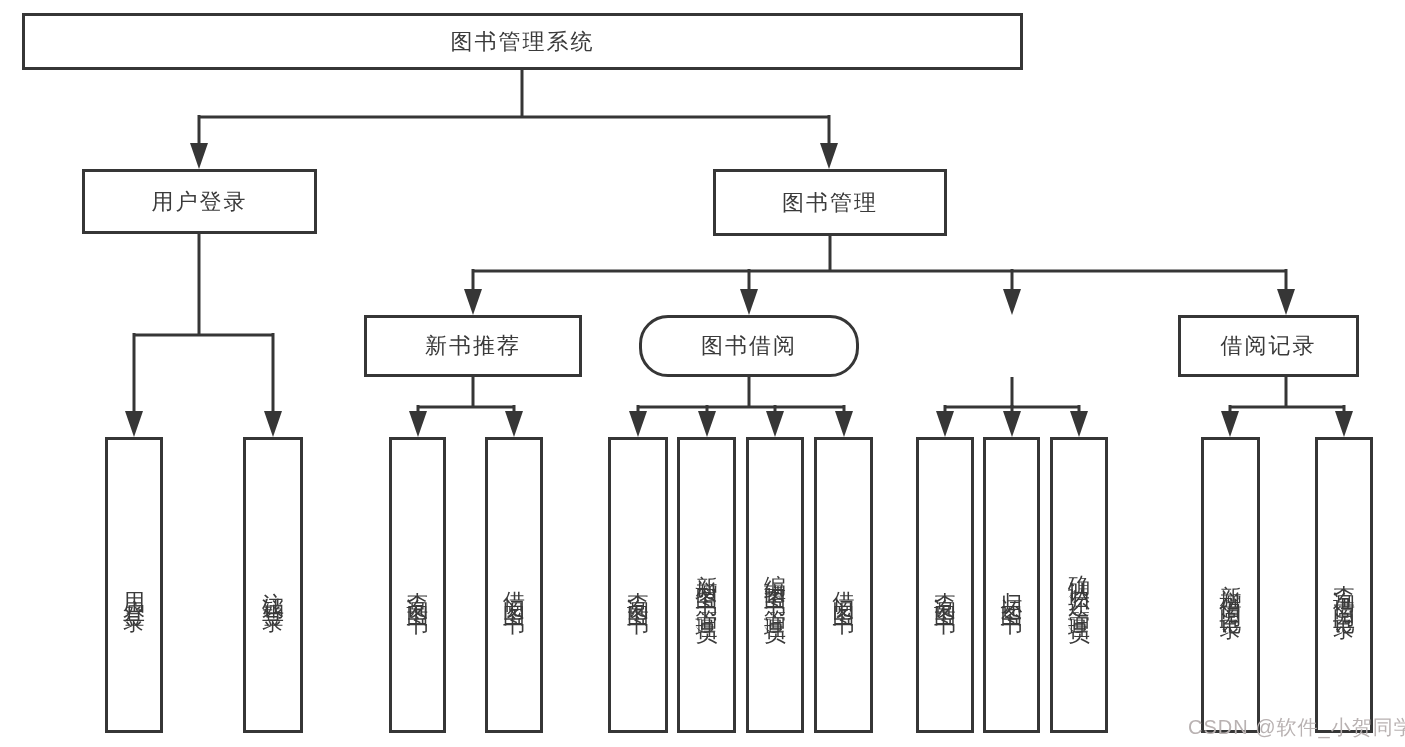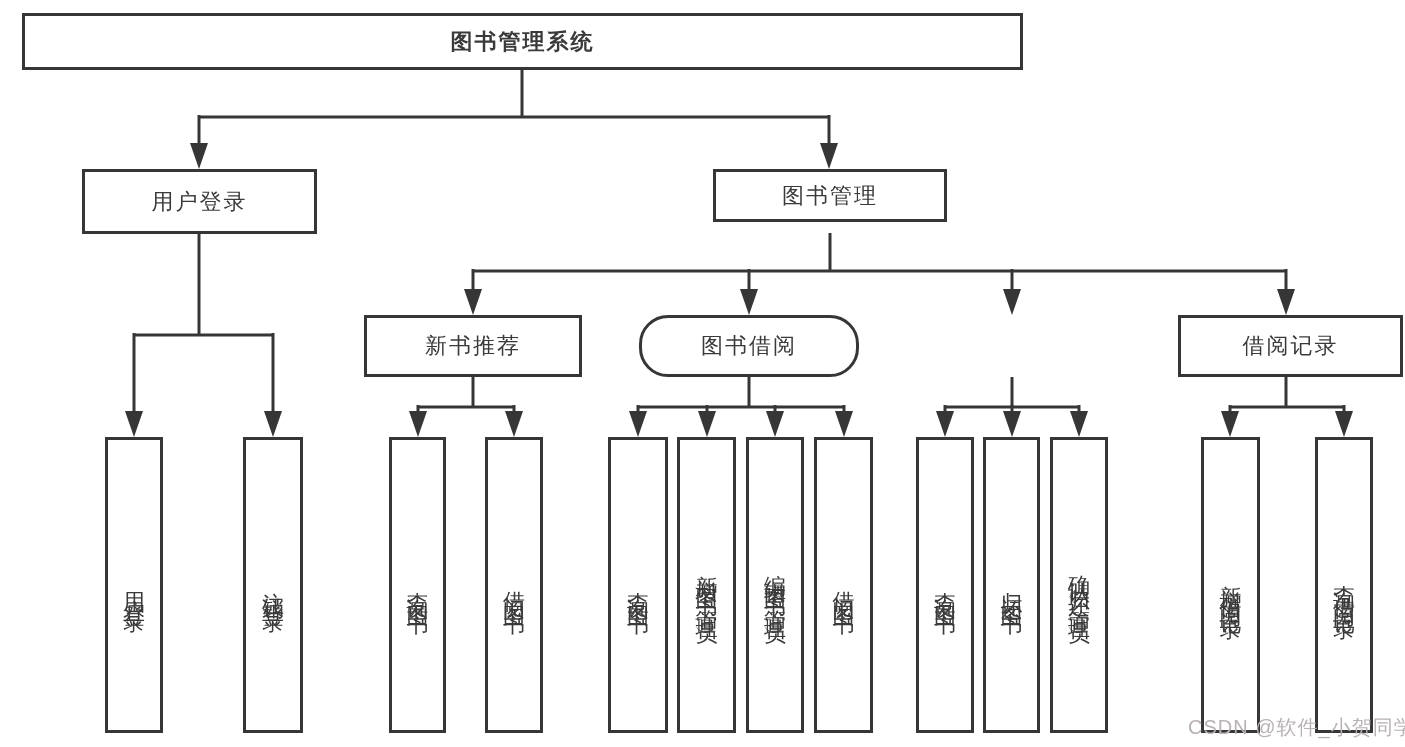--- a/index.html
+++ b/index.html
@@ -116,28 +116,28 @@
     <g>
       <line x1="1286" y1="377" x2="1286" y2="407"></line>
       <line x1="1230" y1="407" x2="1344" y2="407"></line>
       <line x1="1230" y1="405" x2="1230" y2="419"></line>
       <polygon points="1221,411 1239,411 1230,437"></polygon>
       <line x1="1344" y1="405" x2="1344" y2="419"></line>
       <polygon points="1335,411 1353,411 1344,437"></polygon>
     </g>
   </svg>
 
-  <div class="box" style="left:22px;top:13px;width:1001px;height:57px;font-weight:bold;">图书管理系统</div>
+  <div class="box" style="left:22px;top:13px;width:1001px;height:57px;">图书管理系统</div>
 
   <div class="box" style="left:82px;top:169px;width:235px;height:65px;">用户登录</div>
-  <div class="box" style="left:713px;top:169px;width:234px;height:53px;">图书管理</div>
+  <div class="box" style="left:713px;top:169px;width:234px;height:67px;">图书管理</div>
 
   <div class="box" style="left:364px;top:315px;width:218px;height:62px;text-align:right;">新书推荐</div>
   <div class="box" style="left:639px;top:315px;width:220px;height:62px;border-radius:29px;">图书借阅</div>
-  <div class="box" style="left:1178px;top:315px;width:225px;height:62px;">借阅记录</div>
+  <div class="box" style="left:1178px;top:315px;width:181px;height:62px;">借阅记录</div>
 
   <div class="box leaf" style="left:105px;top:437px;width:58px;height:296px;">用户登录</div>
   <div class="box leaf" style="left:243px;top:437px;width:60px;height:296px;">注销登录</div>
 
   <div class="box leaf" style="left:389px;top:437px;width:57px;height:296px;">查询图书</div>
   <div class="box leaf" style="left:485px;top:437px;width:58px;height:296px;">借阅图书</div>
 
   <div class="box leaf" style="left:608px;top:437px;width:60px;height:296px;">查询图书</div>
   <div class="box leaf" style="left:677px;top:437px;width:59px;height:296px;">新增图书（管理员）</div>
   <div class="box leaf" style="left:746px;top:437px;width:58px;height:296px;">编辑图书（管理员）</div>

